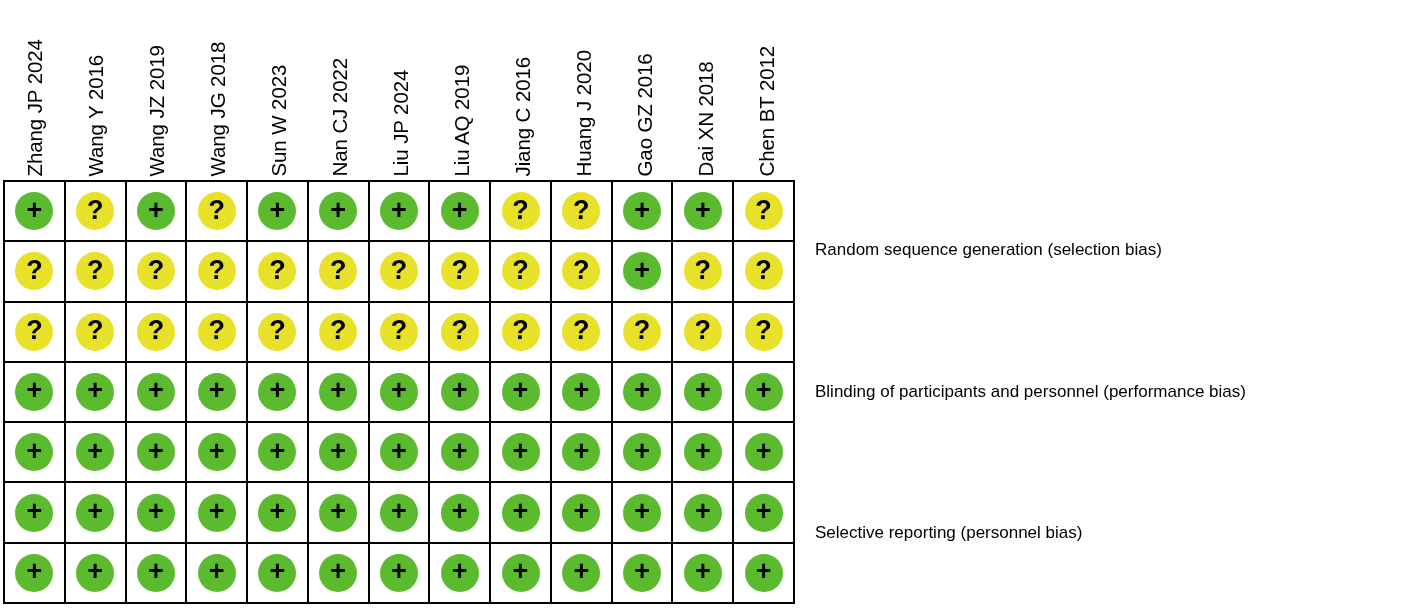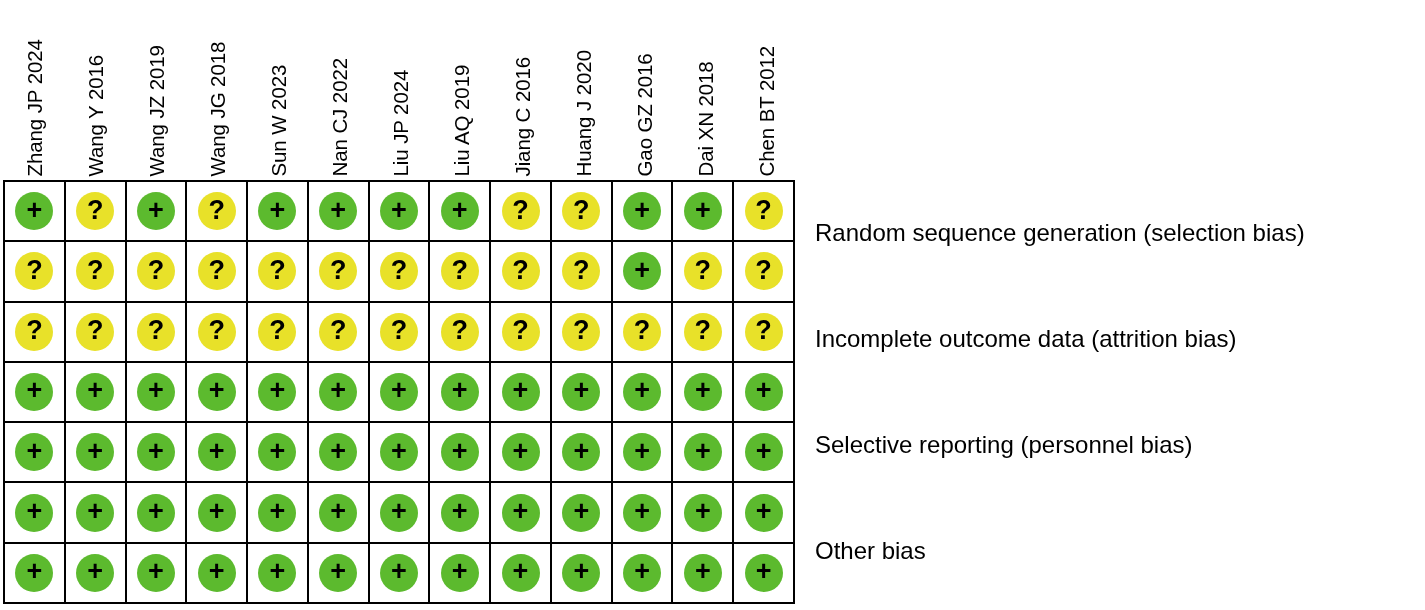--- a/index.html
+++ b/index.html
@@ -113,21 +113,21 @@
     height: 424px;
     display: flex;
     flex-direction: column;
   }
   .domain-label {
     flex: 1 1 0;
     display: flex;
     align-items: center;
     padding-left: 20px;
     box-sizing: border-box;
-    font-size: 24px;
+    font-size: 17px;
     line-height: 1.1;
     white-space: nowrap;
     color: #000000;
   }
 </style>
 </head>
 <body>
 
 <div id="rob-figure">
 
@@ -640,18 +640,17 @@
         <div class="cell">
           <div class="judgement low">
             <span class="glyph-plus">+</span>
           </div>
         </div>
       </div>
     </div>
 
   <div class="labels">
       <div class="domain-label">Random sequence generation (selection bias)</div>
-      <div class="domain-label">Incomplete outcome data (attrition bias)</div>
+      <div class="domain-label">Blinding of participants and personnel (performance bias)</div>
       <div class="domain-label">Selective reporting (personnel bias)</div>
-      <div class="domain-label">Other bias</div>
     </div>
 
 </div>
 
 </body></html>

